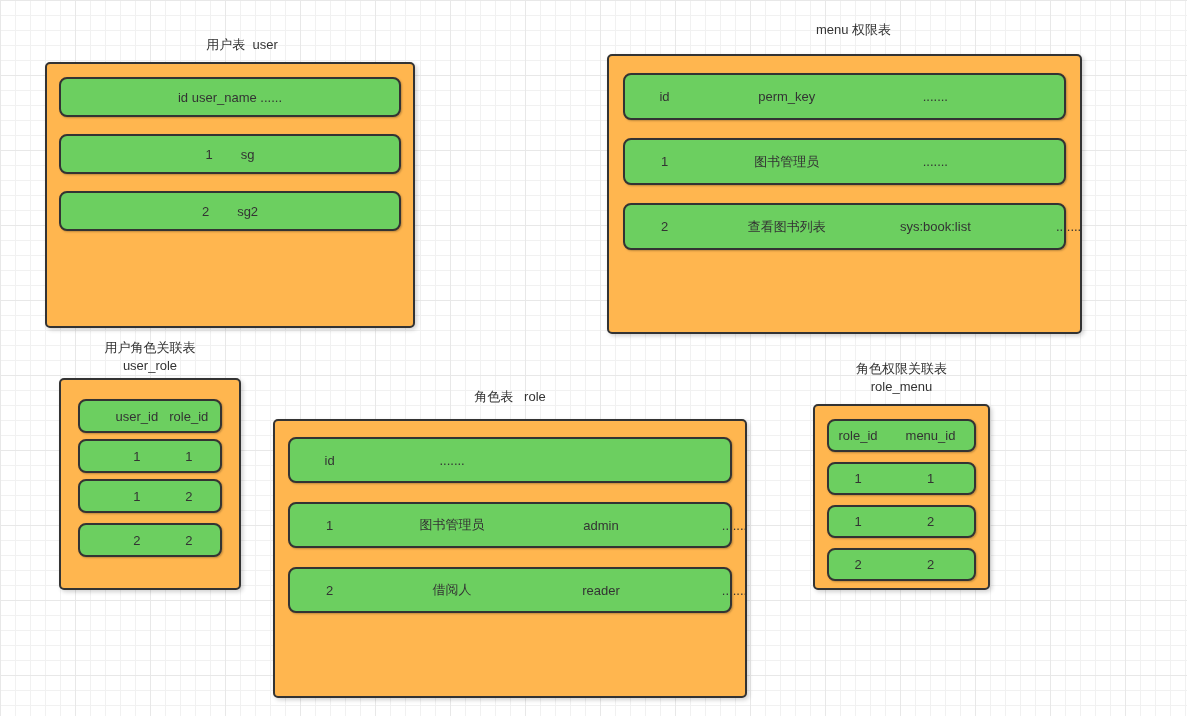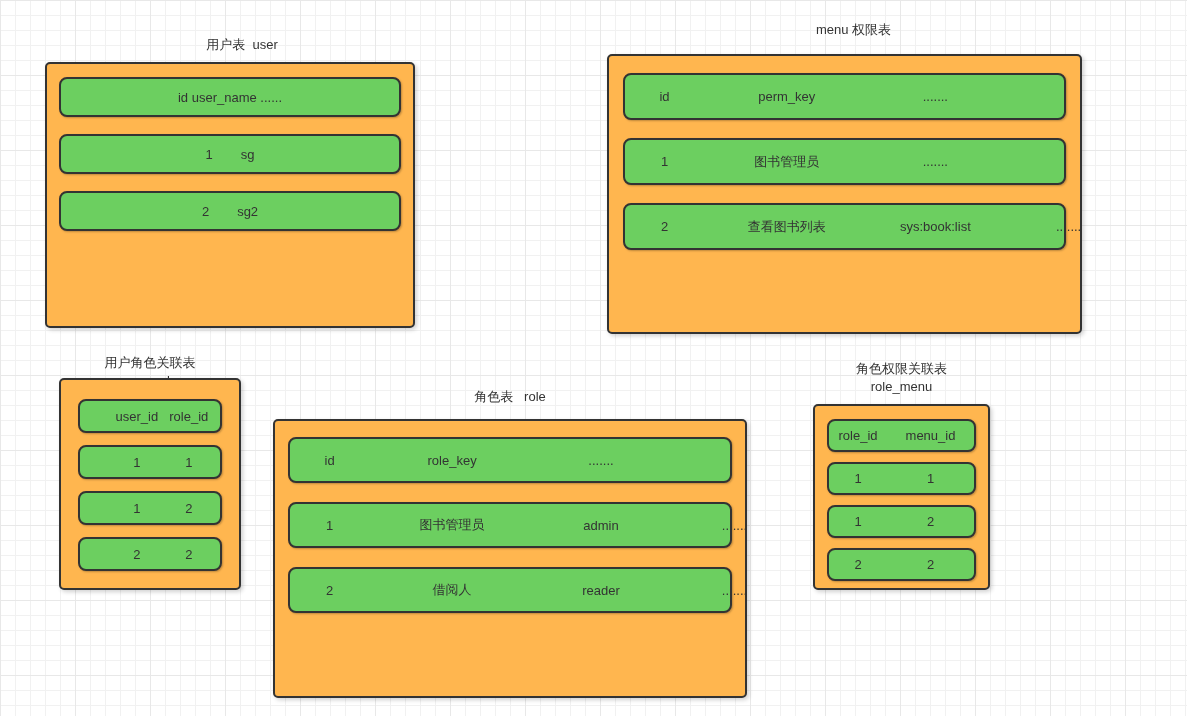--- a/index.html
+++ b/index.html
@@ -51,29 +51,29 @@
     display:flex;align-items:center;justify-content:center;
     font-size:13px;color:var(--text);white-space:pre;
     overflow:hidden;
   }
   
   #g-user .row{display:flex;justify-content:center;align-items:center;gap:28px;height:40px;margin-bottom:17px;}
   #g-menu .row,#g-role .row{display:grid;grid-template-columns:18% 29.5% 30% 22.5%;gap:18px;}
   #g-user_role .row,#g-role_menu .row{display:grid;grid-template-columns:40% 60%;}
   #g-menu .row{height:47px;margin-bottom:18px;}
   #g-role .row{height:46px;margin-bottom:19px;}
-  #g-user_role .row{height:34px;margin-bottom:12px;padding-left:36px;}
+  #g-user_role .row{height:34px;margin-bottom:6px;padding-left:36px;}
   #g-user_role .row:last-child{margin-top:10px;}
   #g-role_menu .row{height:33px;margin-bottom:10px;}
   
   #g-user .tbl-title{left:57px;top:36px;width:370px;}
   #g-user .tbl-box{left:45px;top:62px;width:370px;height:266px;padding:13px 12px;}
   #g-menu .tbl-title{left:616px;top:21px;width:475px;}
   #g-menu .tbl-box{left:607px;top:54px;width:475px;height:280px;padding:17px 14px;}
-  #g-user_role .tbl-title{left:59px;top:354px;width:182px;}
+  #g-user_role .tbl-title{left:59px;top:339px;width:182px;}
   #g-user_role .tbl-box{left:59px;top:378px;width:182px;height:212px;padding:19px 17px;}
   #g-role .tbl-title{left:273px;top:388px;width:474px;}
   #g-role .tbl-box{left:273px;top:419px;width:474px;height:279px;padding:16px 13px;}
   #g-role_menu .tbl-title{left:813px;top:360px;width:177px;}
   #g-role_menu .tbl-box{left:813px;top:404px;width:177px;height:186px;padding:13px 12px;}
 </style>
 </head>
 <body>
 
 <div id="canvas">
@@ -133,21 +133,20 @@
           <div class="cell">2</div>
           <div class="cell">2</div>
         </div>
       </div>
     </div>
   <div class="tbl-group" id="g-role">
       <div class="tbl-title"><div>角色表   role</div></div>
       <div class="tbl-box">
         <div class="row">
           <div class="cell">id</div>
-          <div class="cell">role_key</div>
           <div class="cell">.......</div>
         </div>
         <div class="row">
           <div class="cell">1</div>
           <div class="cell">图书管理员</div>
           <div class="cell">admin</div>
           <div class="cell">.......</div>
         </div>
         <div class="row">
           <div class="cell">2</div>

